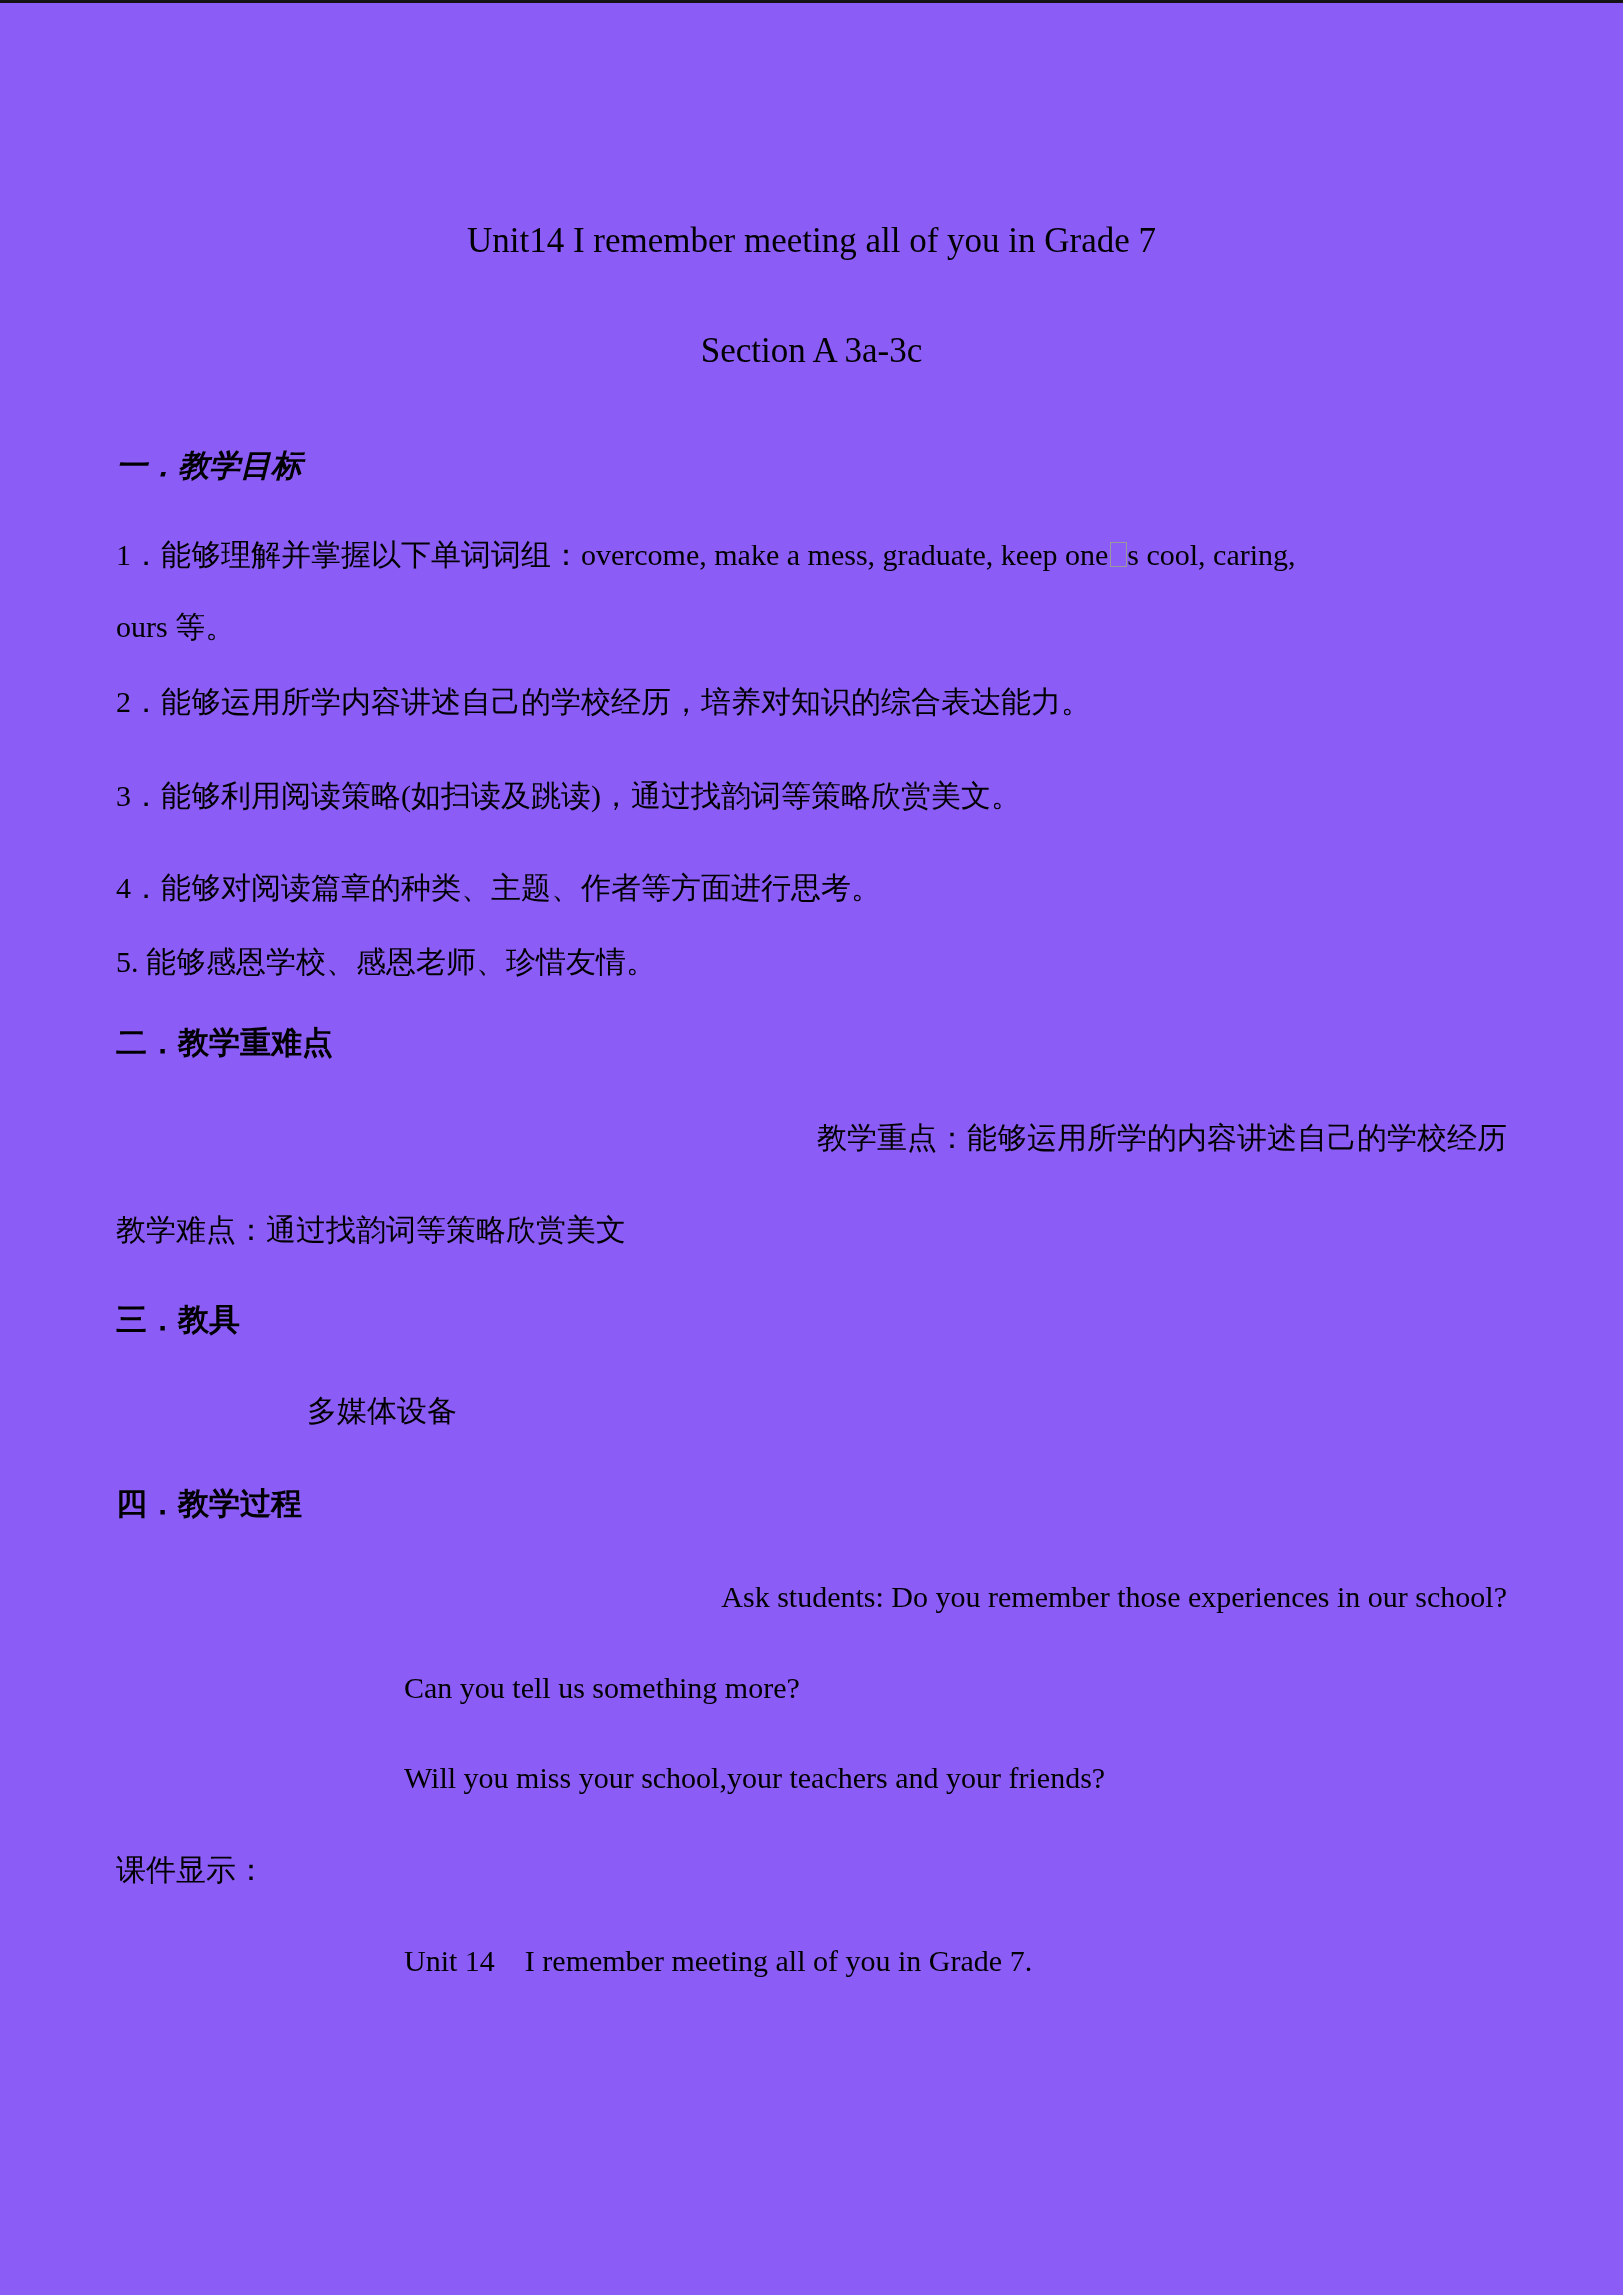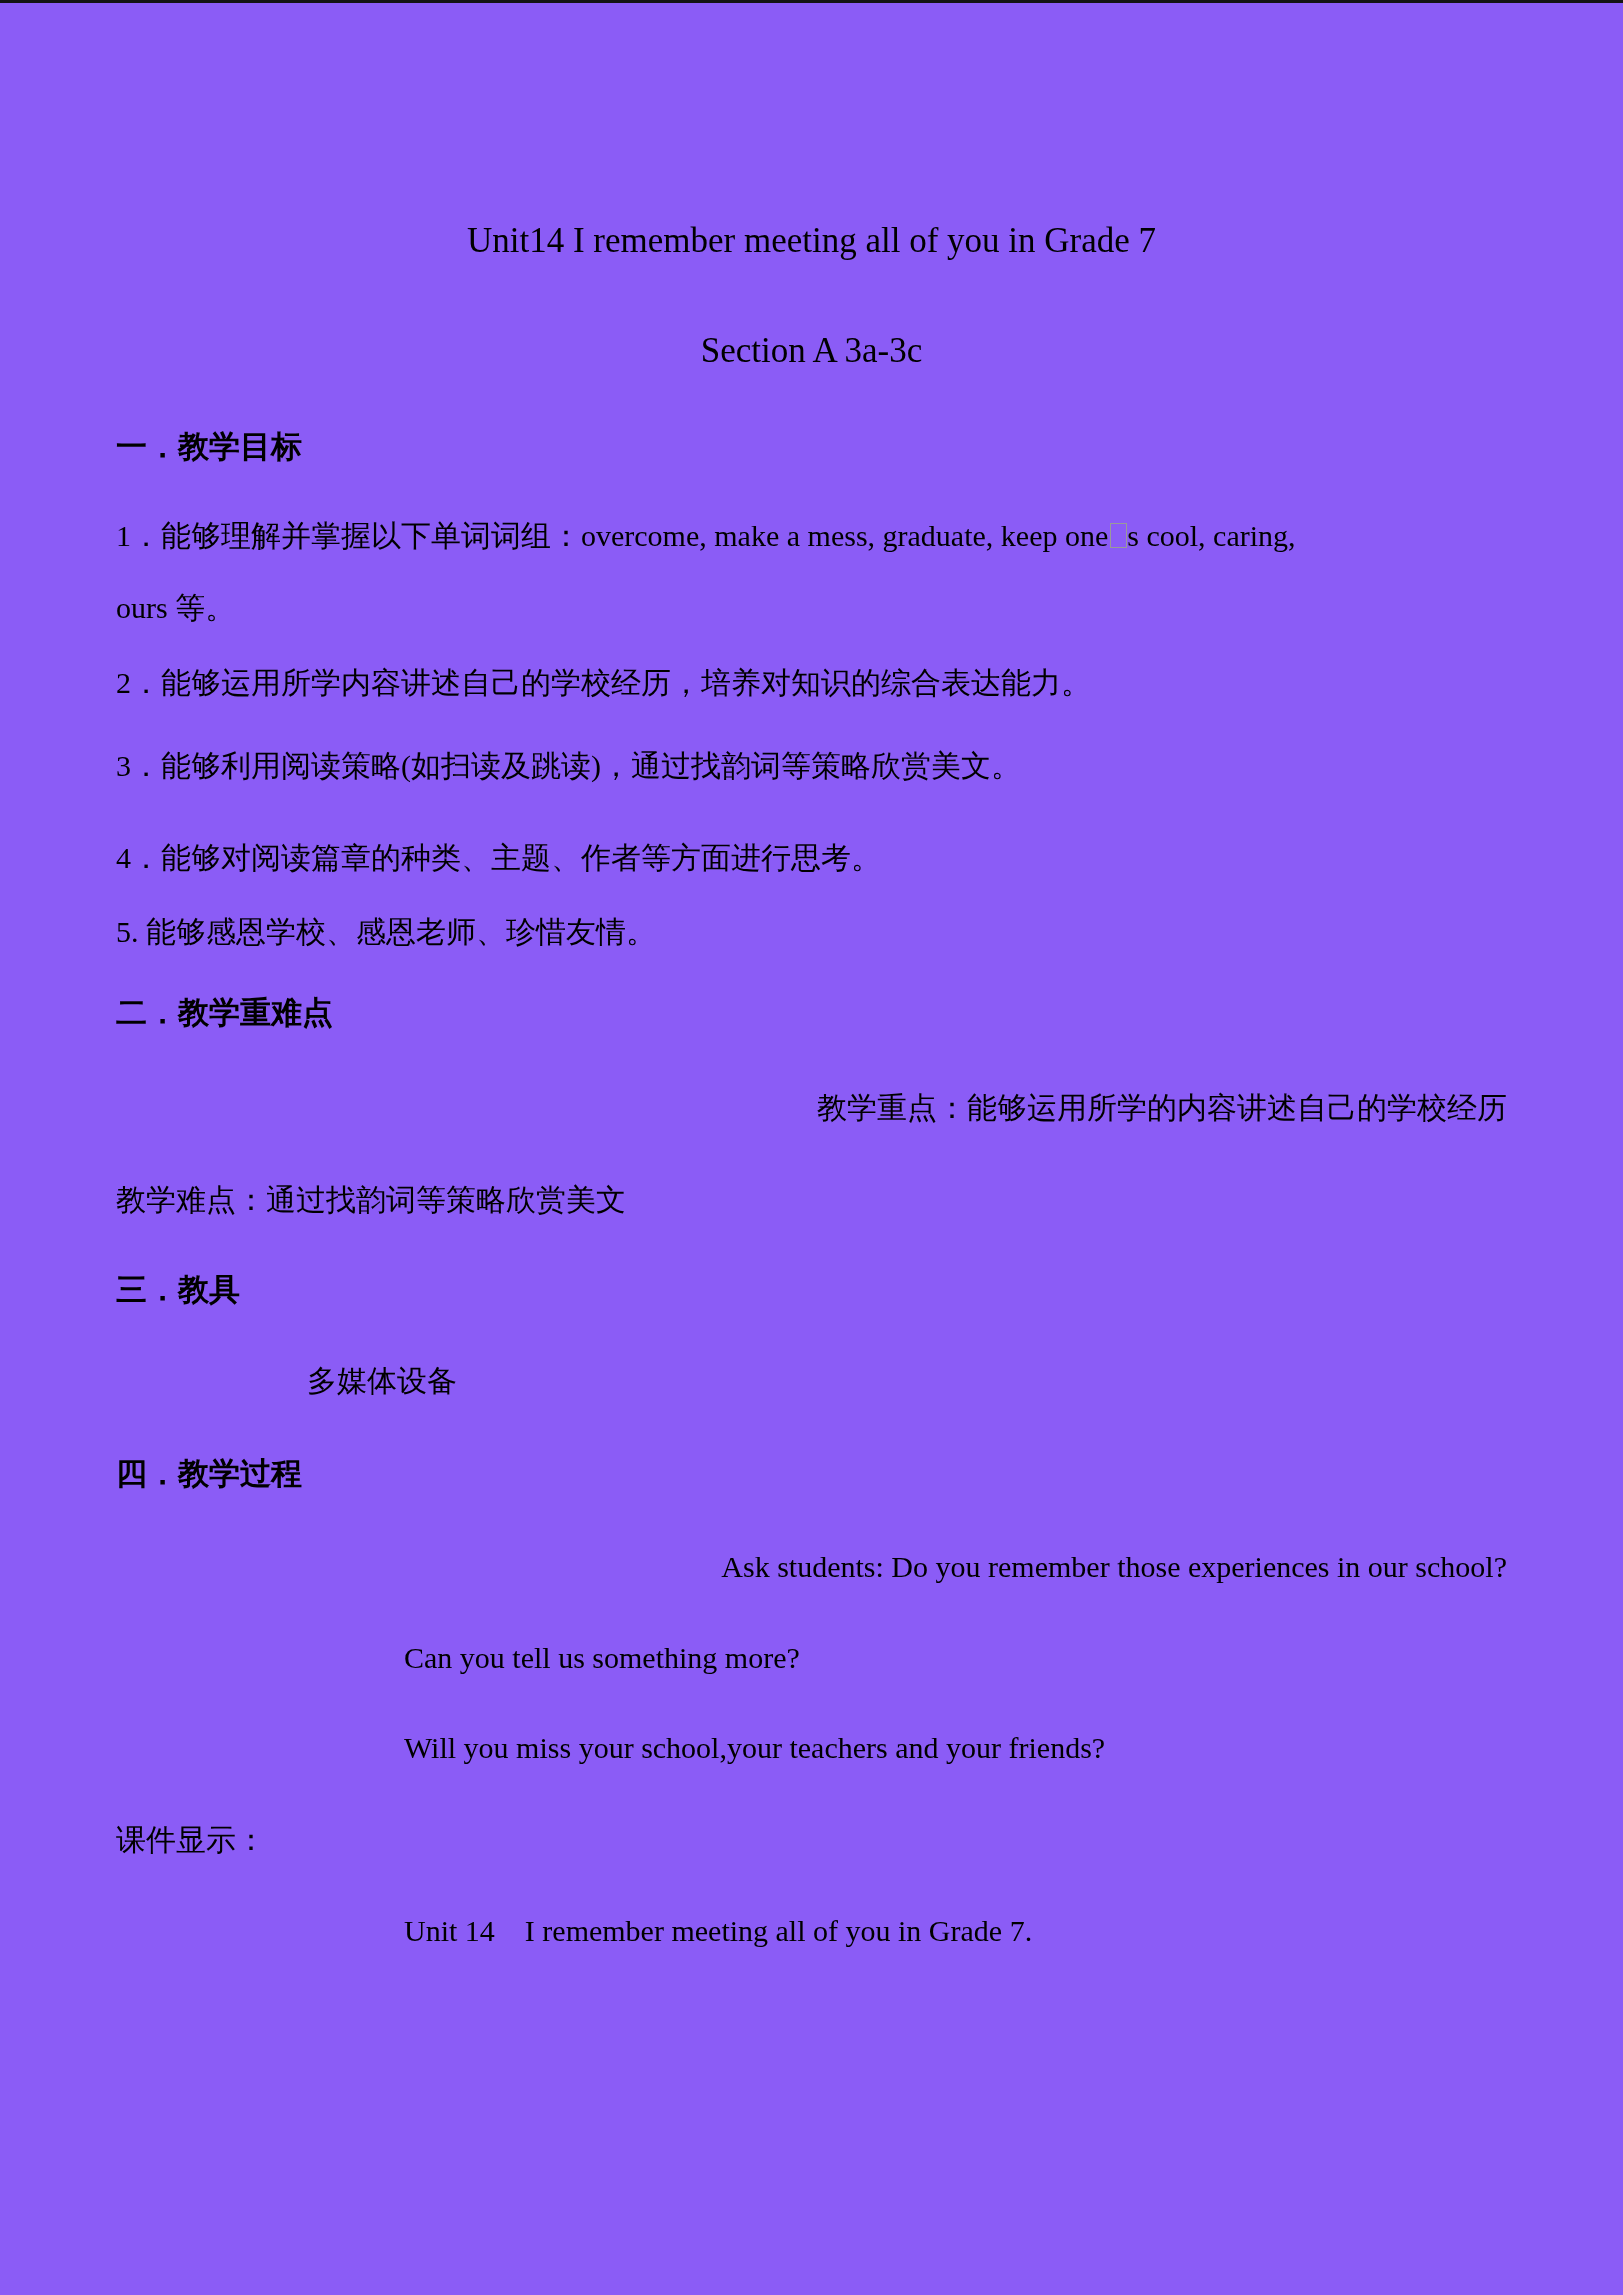--- a/index.html
+++ b/index.html
@@ -49,25 +49,25 @@
   .para {
     font-size: 30px;
     line-height: 39px;
     margin: 0;
   }
   .bold { font-weight: bold; }
   .indent-1 { padding-left: 191px; }
   .indent-2 { padding-left: 288px; }
   .pre { white-space: pre-wrap; }
 
-  .mt-h1   { margin-top: 52px; }
+  .mt-h1   { margin-top: 71px; font-style: italic; }
   .mt-p1a  { margin-top: 49px; }
   .mt-p1b  { margin-top: 33px; }
   .mt-p2   { margin-top: 36px; }
-  .mt-p3   { margin-top: 44px; }
+  .mt-p3   { margin-top: 55px; }
   .mt-p4   { margin-top: 53px; }
   .mt-p5   { margin-top: 35px; }
   .mt-h2   { margin-top: 41px; }
   .mt-kp   { margin-top: 55px; text-align: right; }
   .mt-dp   { margin-top: 53px; }
   .mt-h3   { margin-top: 50px; }
   .mt-aids { margin-top: 51px; }
   .mt-h4   { margin-top: 53px; }
   .mt-st1  { margin-top: 49px; }
   .mt-ask  { margin-top: 53px; text-align: right; }

